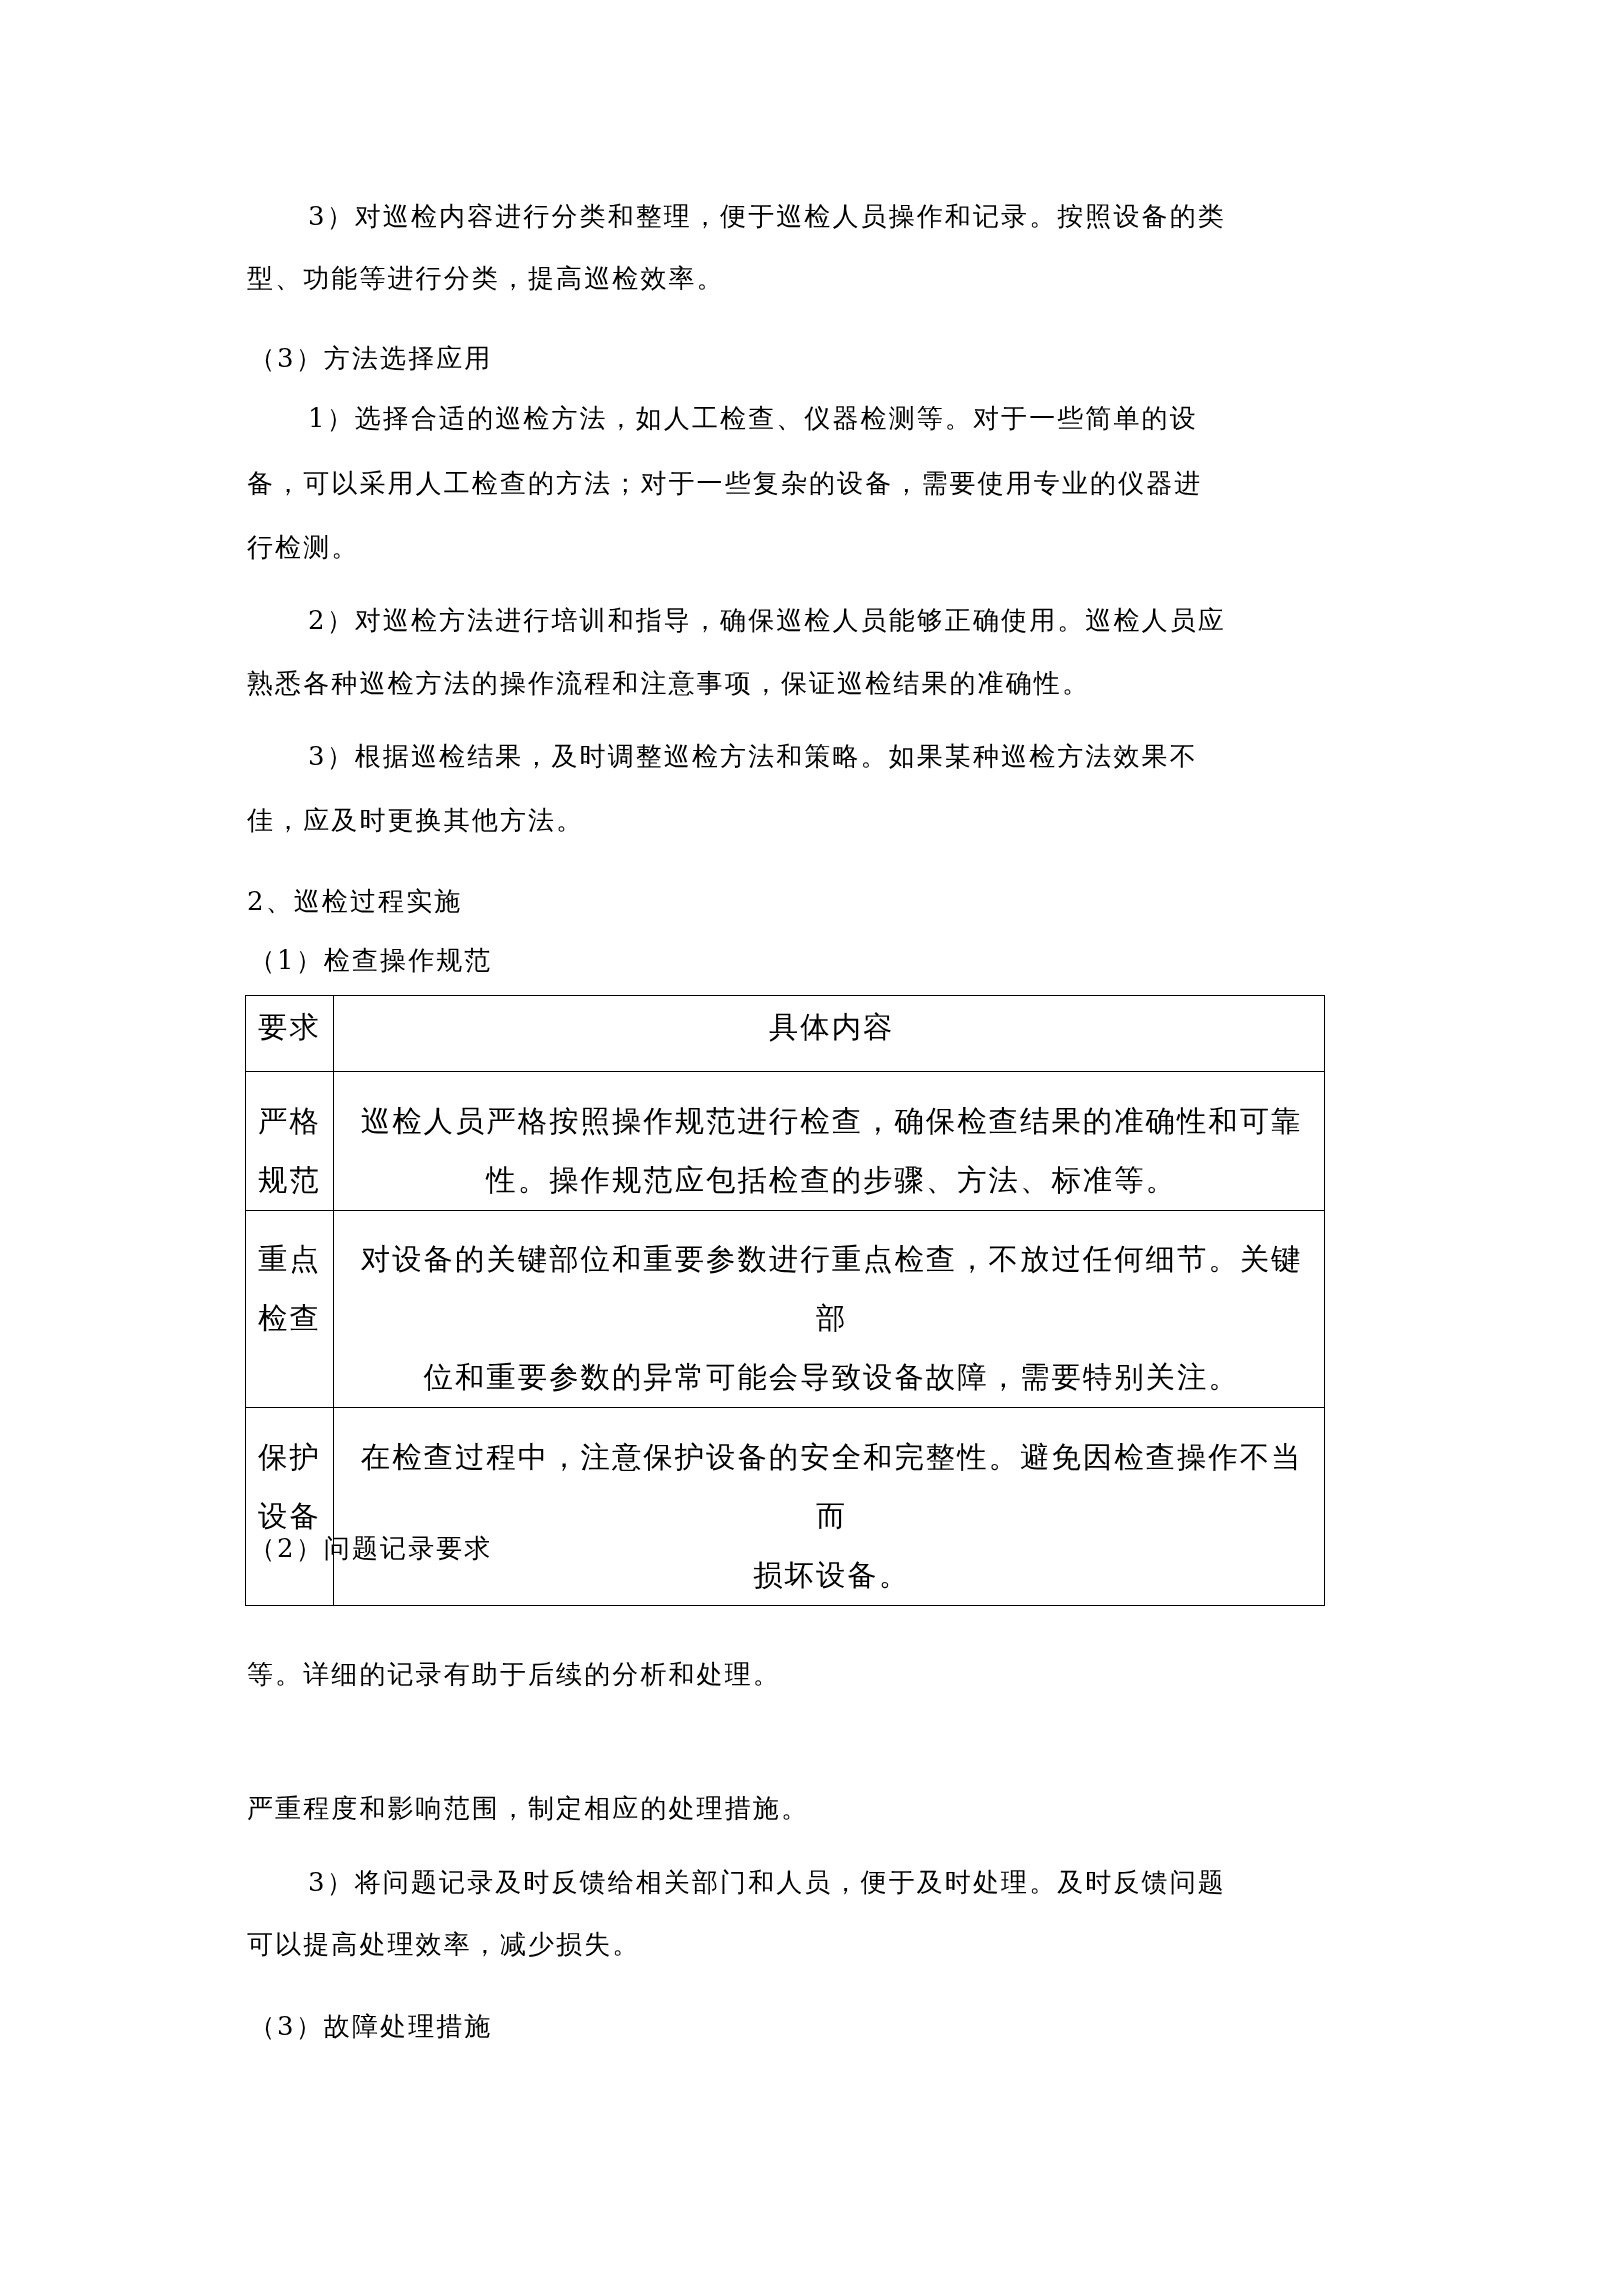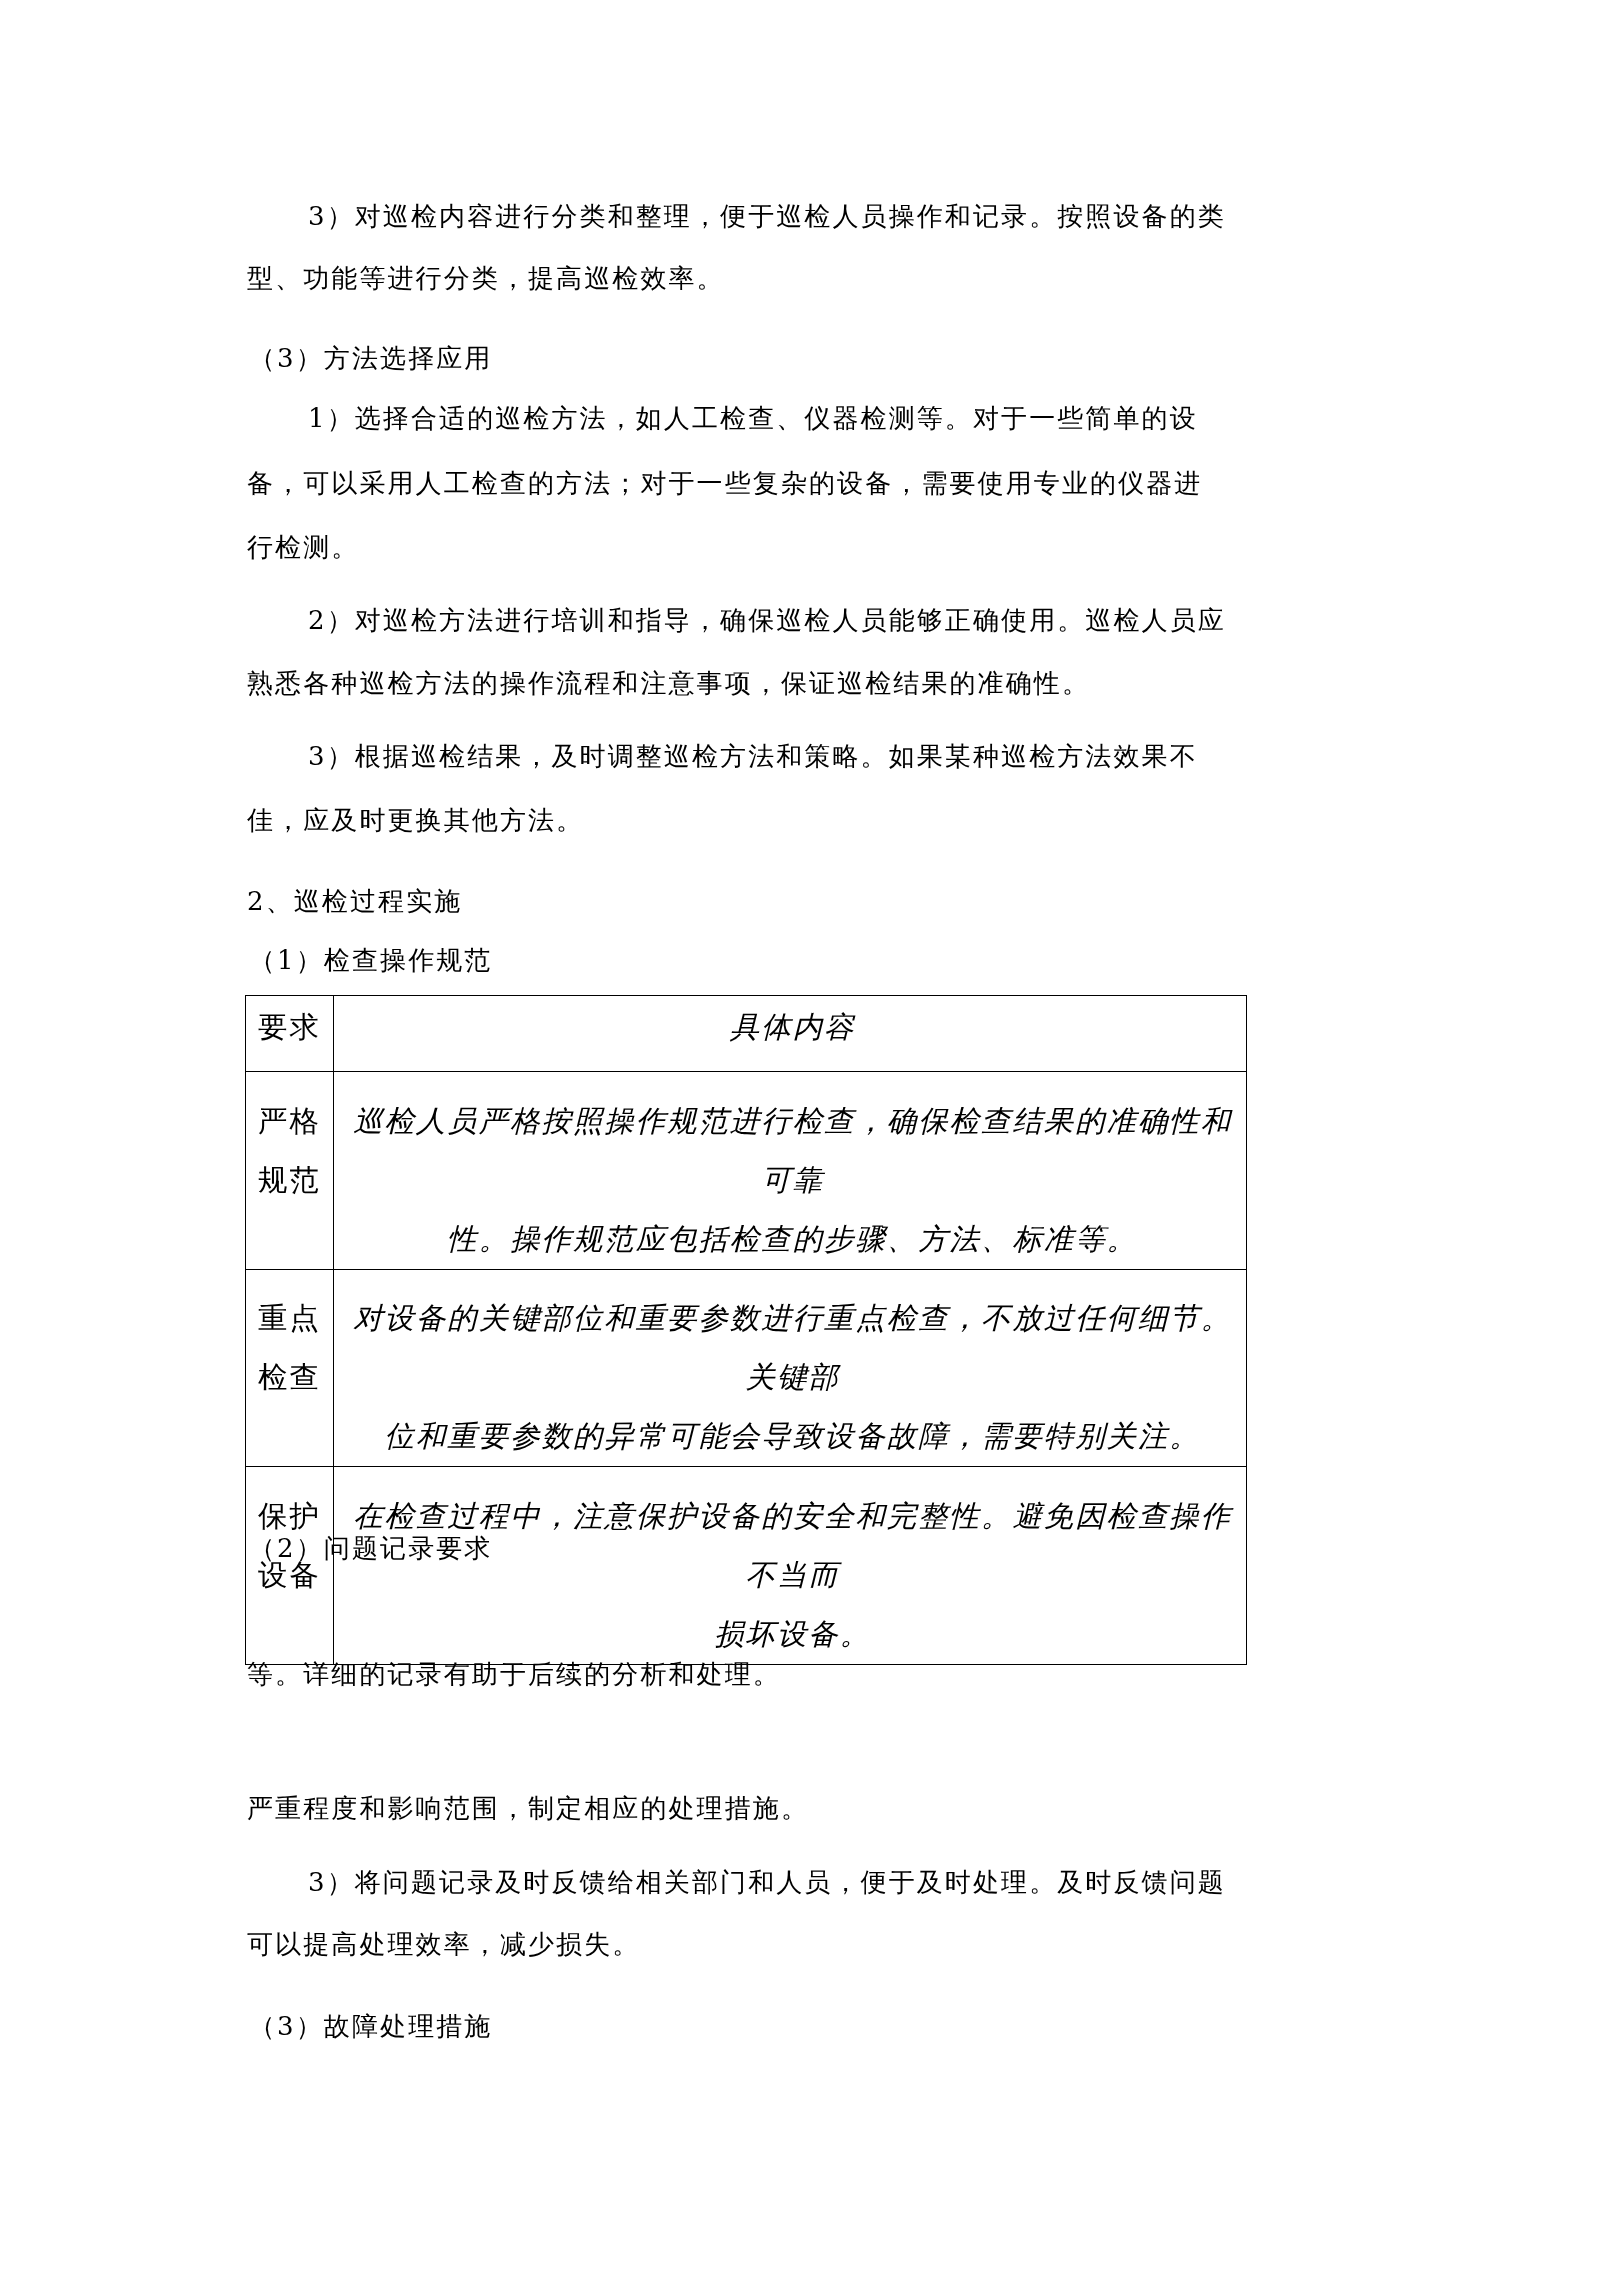--- a/index.html
+++ b/index.html
@@ -9,36 +9,36 @@
     color: #000000;
   }
   .page { position: absolute; left: 0; top: 0; width: 1623px; height: 2295px; }
   .line {
     position: absolute; left: 247px; white-space: nowrap;
     font-size: 26px; line-height: 37px; letter-spacing: 2.1px;
   }
   .indent { left: 308px; }
   .heading { left: 249px; text-align: right; }
   table.spec {
-    position: absolute; left: 245px; top: 995px; width: 1002px;
+    position: absolute; left: 245px; top: 995px; width: 1080px;
     border-collapse: collapse; table-layout: fixed;
   }
   table.spec td, table.spec th {
     border: 1.6px solid #000; padding: 0; font-weight: normal;
     font-size: 29.4px; letter-spacing: 2px; vertical-align: top;
   }
   .c1 { width: 87px; text-align: center; }
   .c2 { text-align: center; }
   .hdr td, .hdr th { height: 75px; }
   .hdr .cell-text { padding-top: 13px; line-height: 37px; }
   .r1 td { height: 134px; }
   .r2 td { height: 160px; }
   .r3 td { height: 144px; }
   .cell-text { display: block; padding-top: 19.6px; line-height: 59px; }
-  .c2 .cell-text { padding-left: 11.8px; padding-right: 6.5px; font-style: italic; }
+  .c2 .cell-text { padding-left: 11.8px; padding-right: 6.5px; }
 </style>
 </head>
 <body>
 
 <div class="page">
 
   <div class="line indent" style="top:198px">3）对巡检内容进行分类和整理，便于巡检人员操作和记录。按照设备的类</div>
   <div class="line" style="top:260px">型、功能等进行分类，提高巡检效率。</div>
 
   <div class="line heading" style="top:340px">（3）方法选择应用</div>

